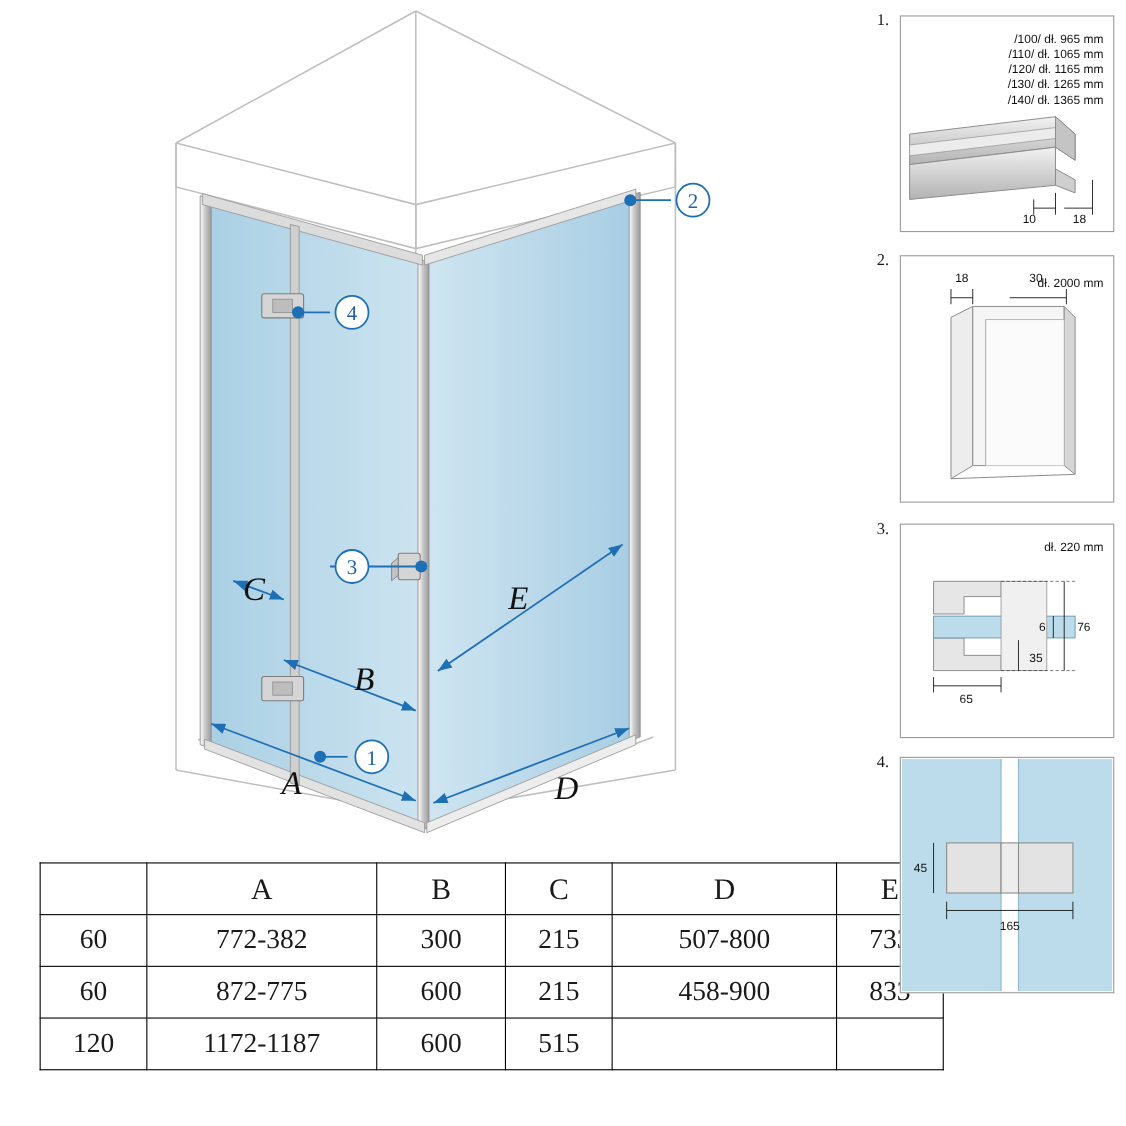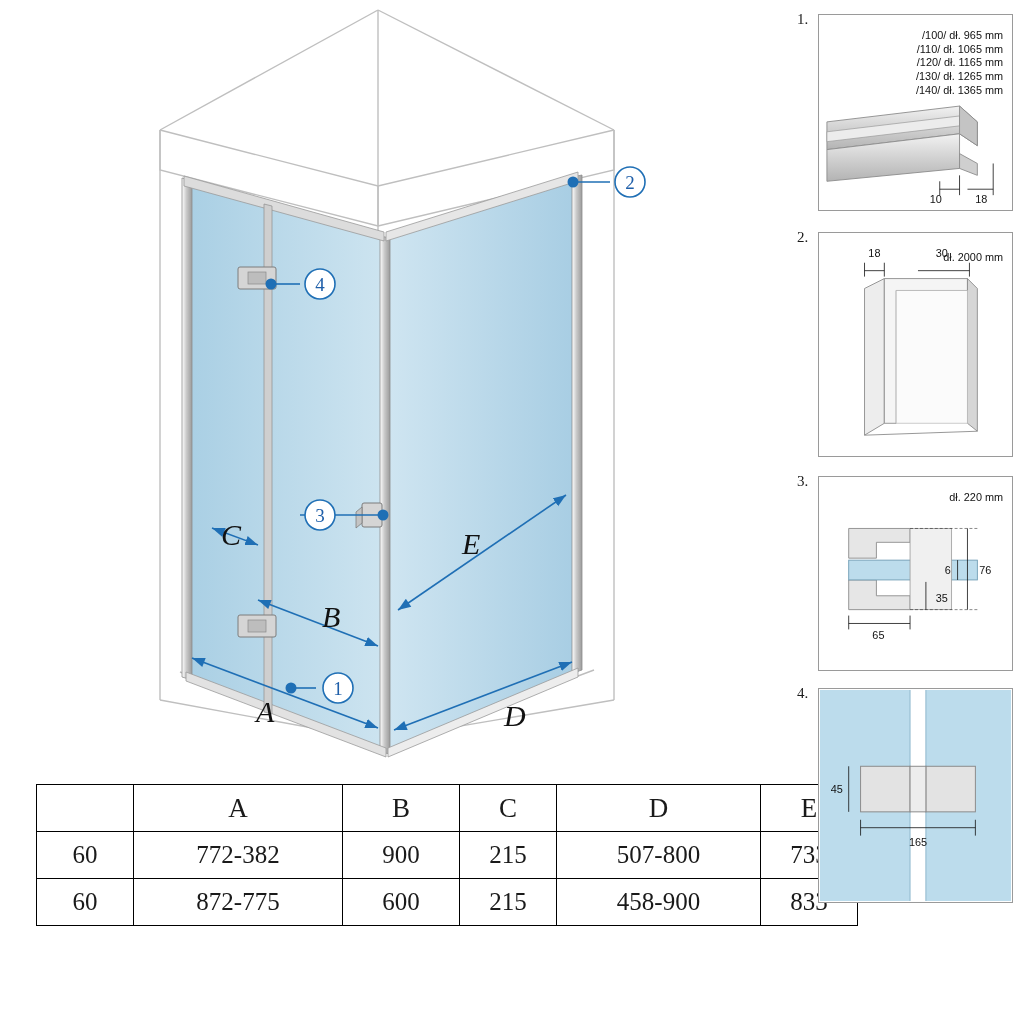--- a/index.html
+++ b/index.html
@@ -206,33 +206,41 @@
         <td class="c-b">B</td>
         <td class="c-c">C</td>
         <td class="c-d">D</td>
         <td class="c-e">E</td>
       </tr>
     </thead>
     <tbody>
       <tr>
         <td>60</td>
         <td>772-382</td>
-        <td>900</td>
+        <td>300</td>
         <td>215</td>
         <td>507-800</td>
         <td>733</td>
       </tr>
       <tr>
         <td>60</td>
         <td>872-775</td>
         <td>600</td>
         <td>215</td>
         <td>458-900</td>
         <td>833</td>
       </tr>
+      <tr>
+        <td>120</td>
+        <td>1172-1187</td>
+        <td>600</td>
+        <td>515</td>
+        <td></td>
+        <td></td>
+      </tr>
     </tbody>
   </table>
 
   <div class="detail" id="detail1">
     <span class="num">1.</span>
     <svg viewBox="0 0 195 197" preserveAspectRatio="none">
       <defs>
         <linearGradient id="barGrad" x1="0" y1="0" x2="0" y2="1">
           <stop offset="0%" stop-color="#f2f2f2"></stop>
           <stop offset="50%" stop-color="#d2d2d2"></stop>

